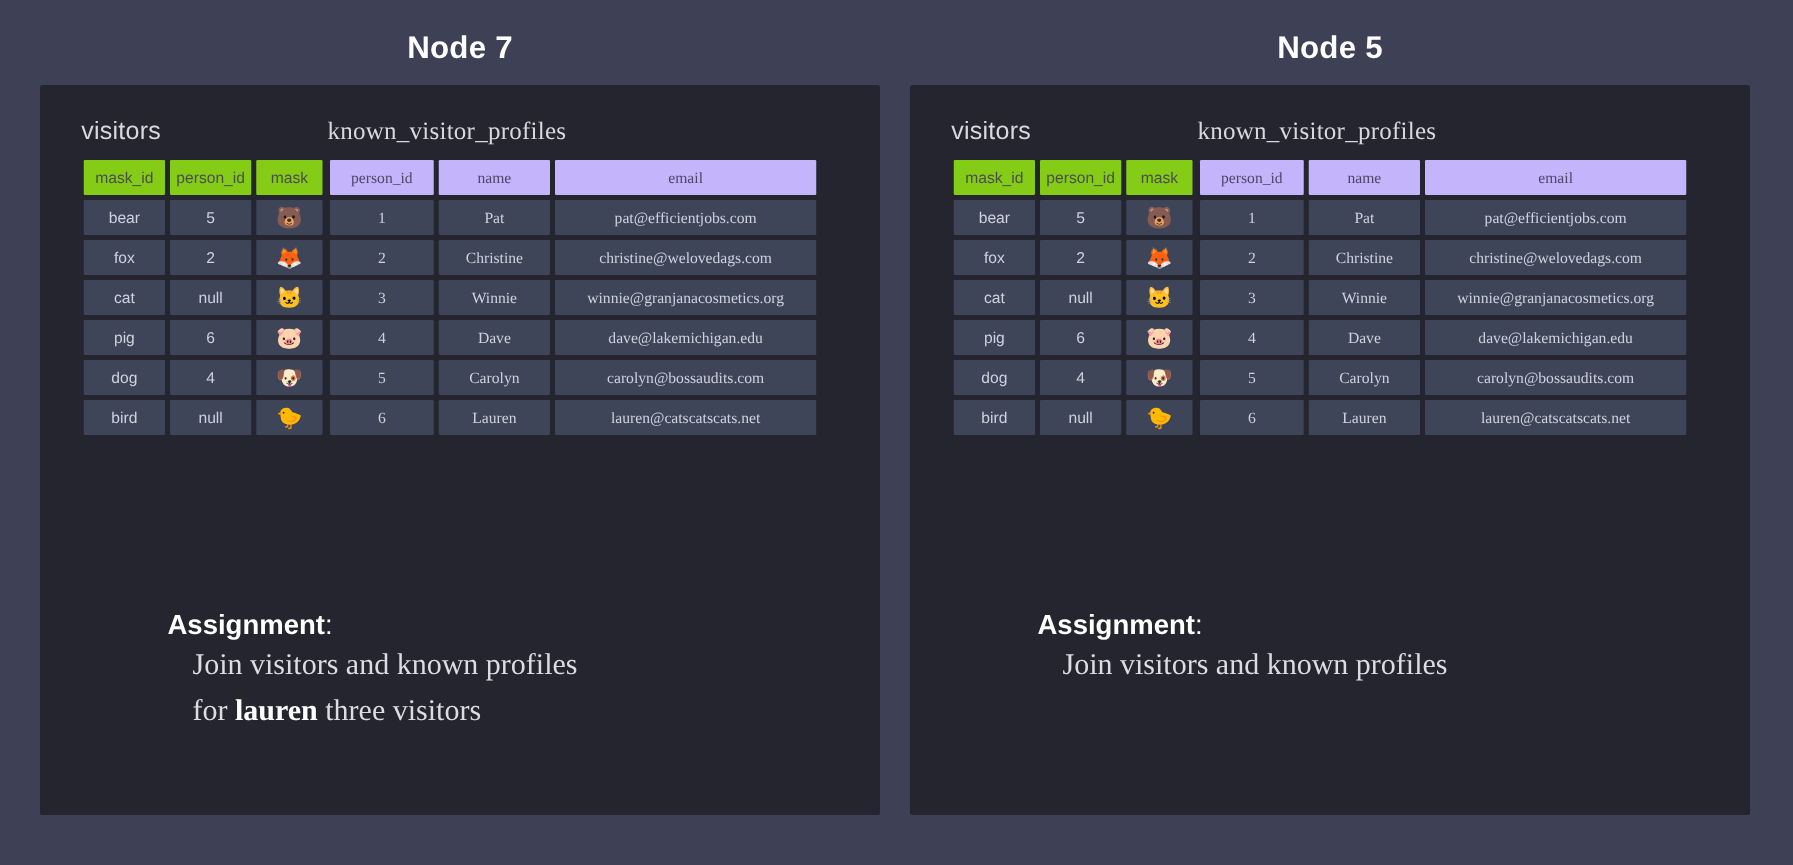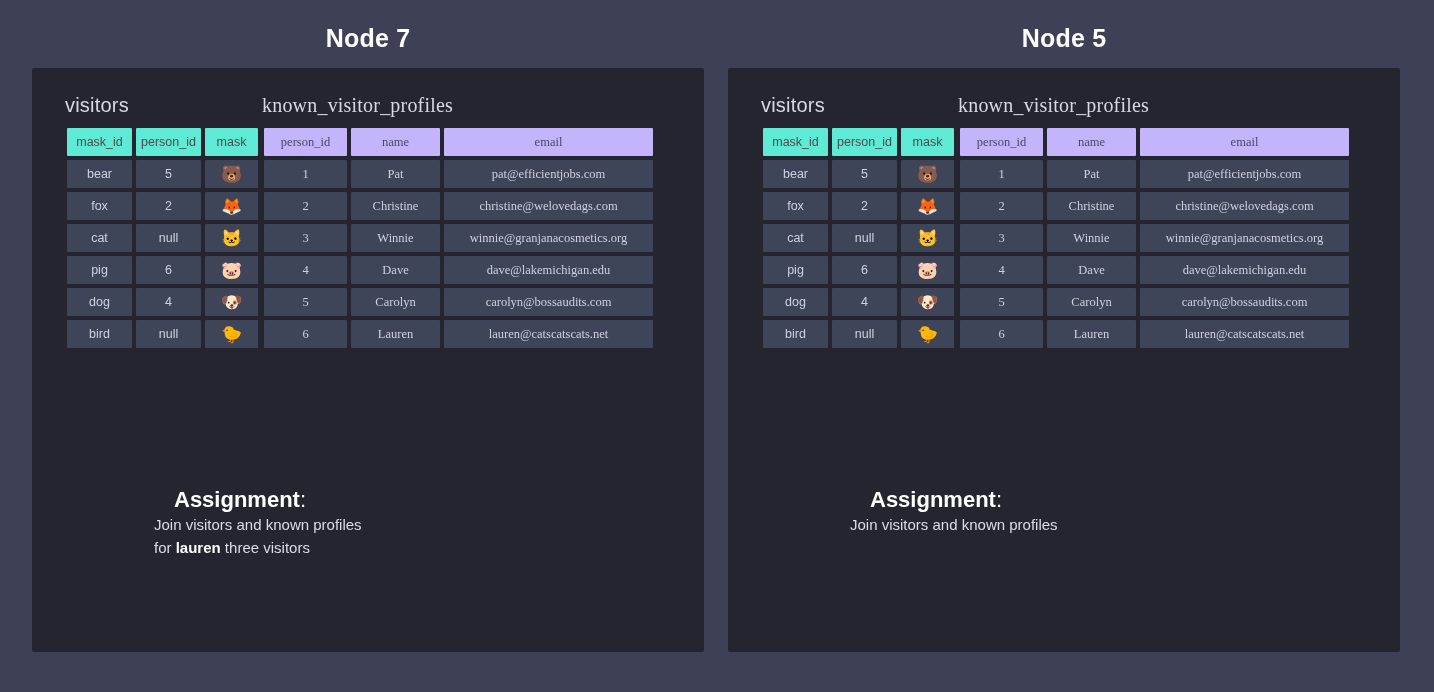--- a/index.html
+++ b/index.html
@@ -82,21 +82,21 @@
     text-align: center;
     vertical-align: middle;
     white-space: nowrap;
     border-radius: 1px;
   }
   td {
     background: #3e4559;
     color: #cfd2dc;
   }
   th.hdr-yellow {
-    background: #5eead4;
+    background: #84cc16;
     color: #4c4d4a;
   }
   th.hdr-purple {
     background: #c3b4fb;
     color: #4b4866;
   }
   td.mask-cell {
     font-size: 17px;
     line-height: 1;
   }
@@ -117,31 +117,31 @@
     left: 102px;
     top: 418px;
     width: 540px;
     color: #e4e5ea;
   }
   .assignment-label {
     font-size: 22px;
     font-weight: bold;
     color: #ffffff;
     line-height: 1.28;
-    margin-left: 40px;
   }
   .assignment-label .colon {
     font-weight: normal;
   }
   .assignment-body {
-    font-size: 15px;
+    font-size: 24px;
     font-weight: normal;
     color: #dcdde4;
     line-height: 1.52;
     padding-left: 20px;
+    font-family: Liberation Serif, serif;
   }
   .assignment-body b {
     font-weight: bold;
     color: #ffffff;
   }
 </style>
 </head>
 <body>
 
 <div class="stage">

